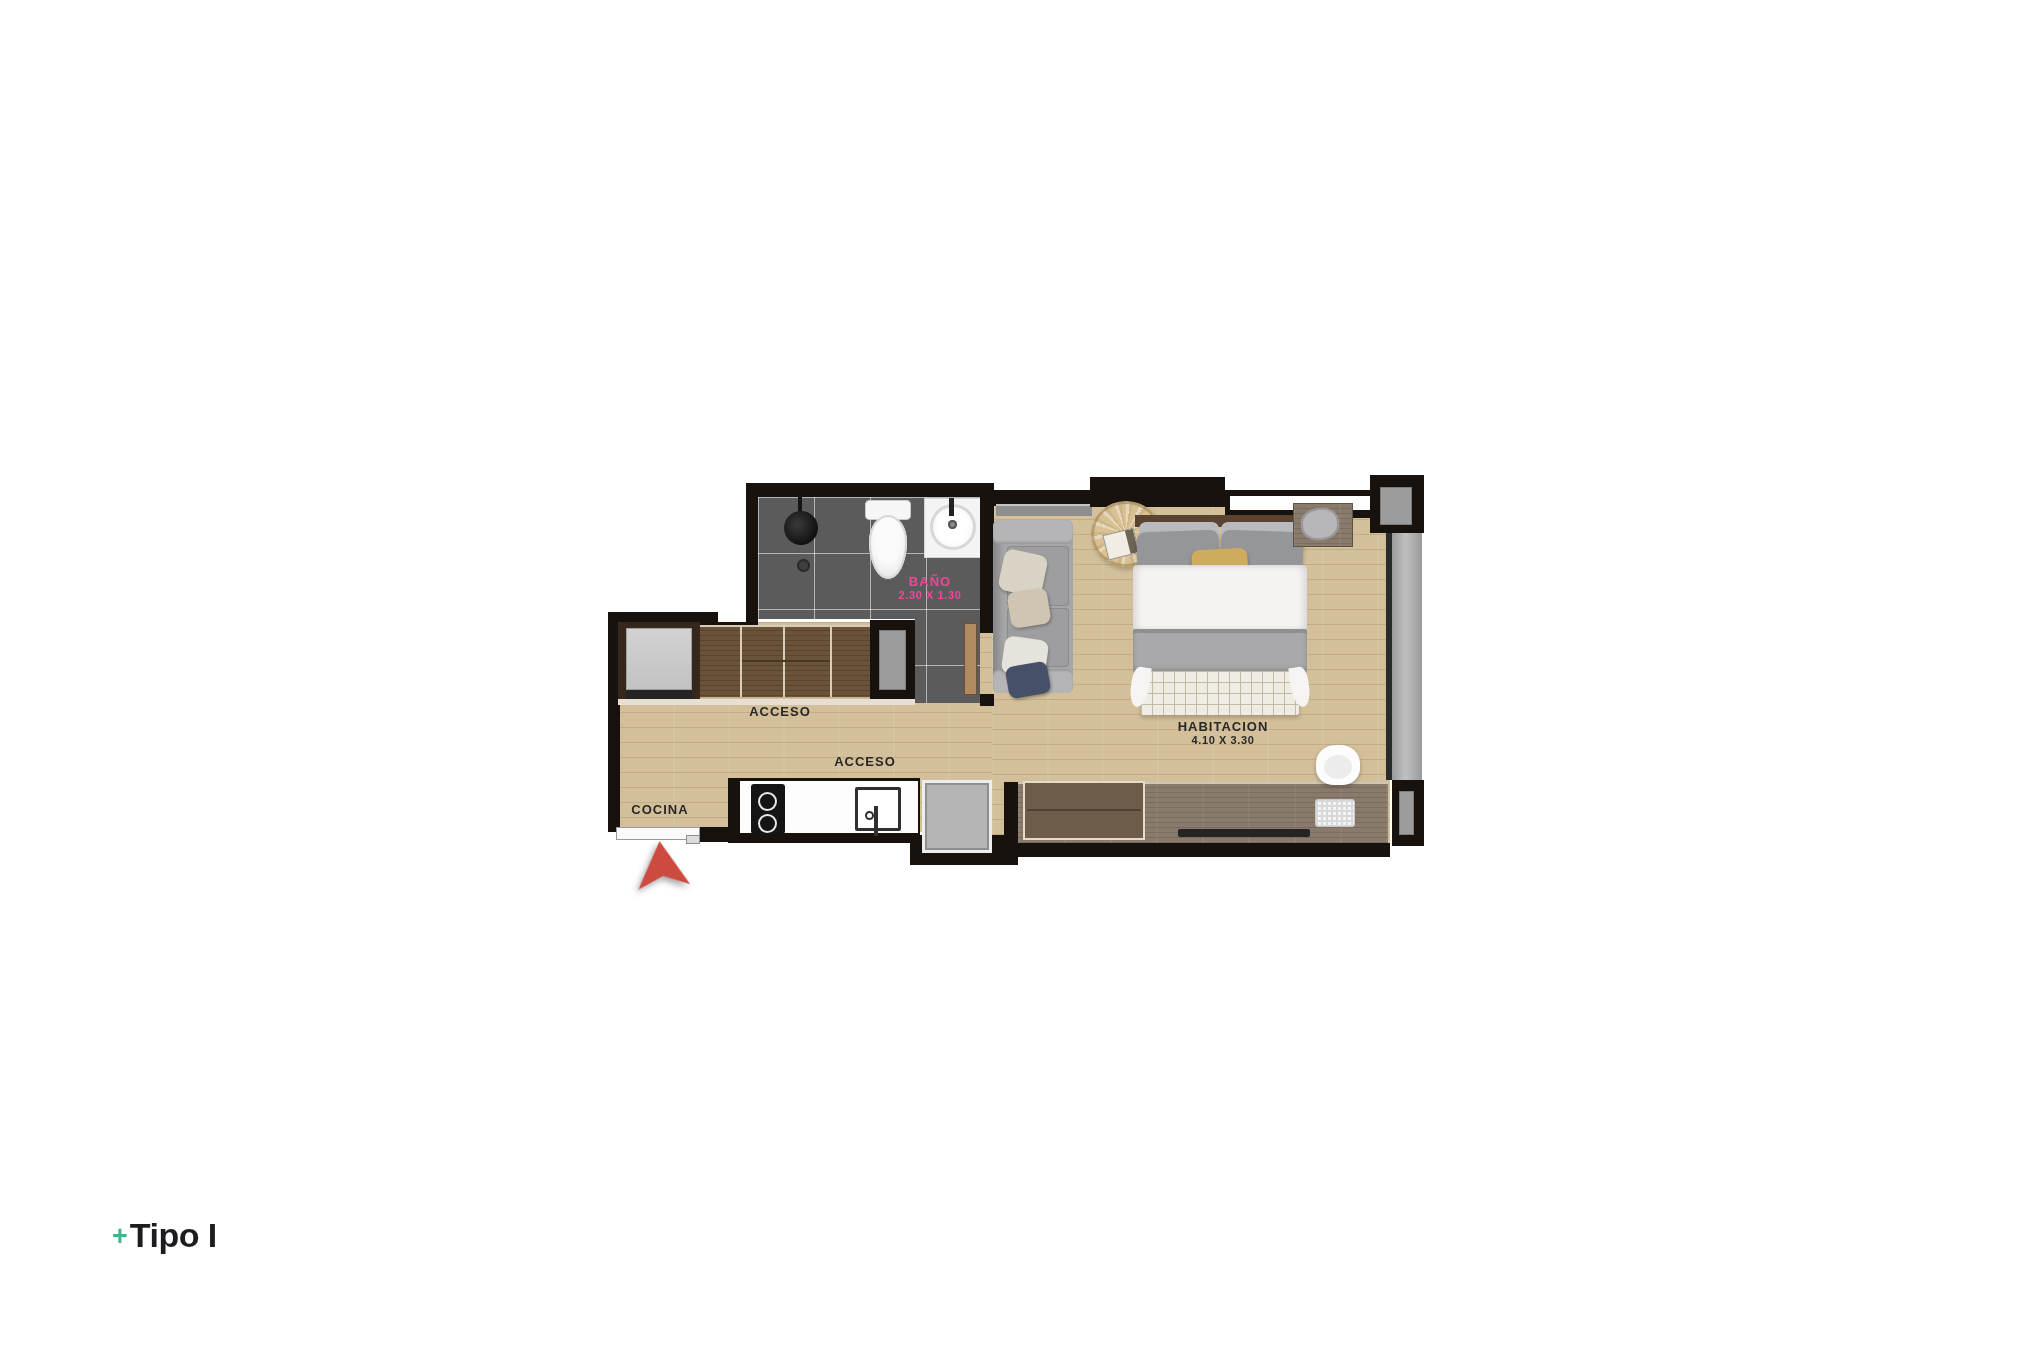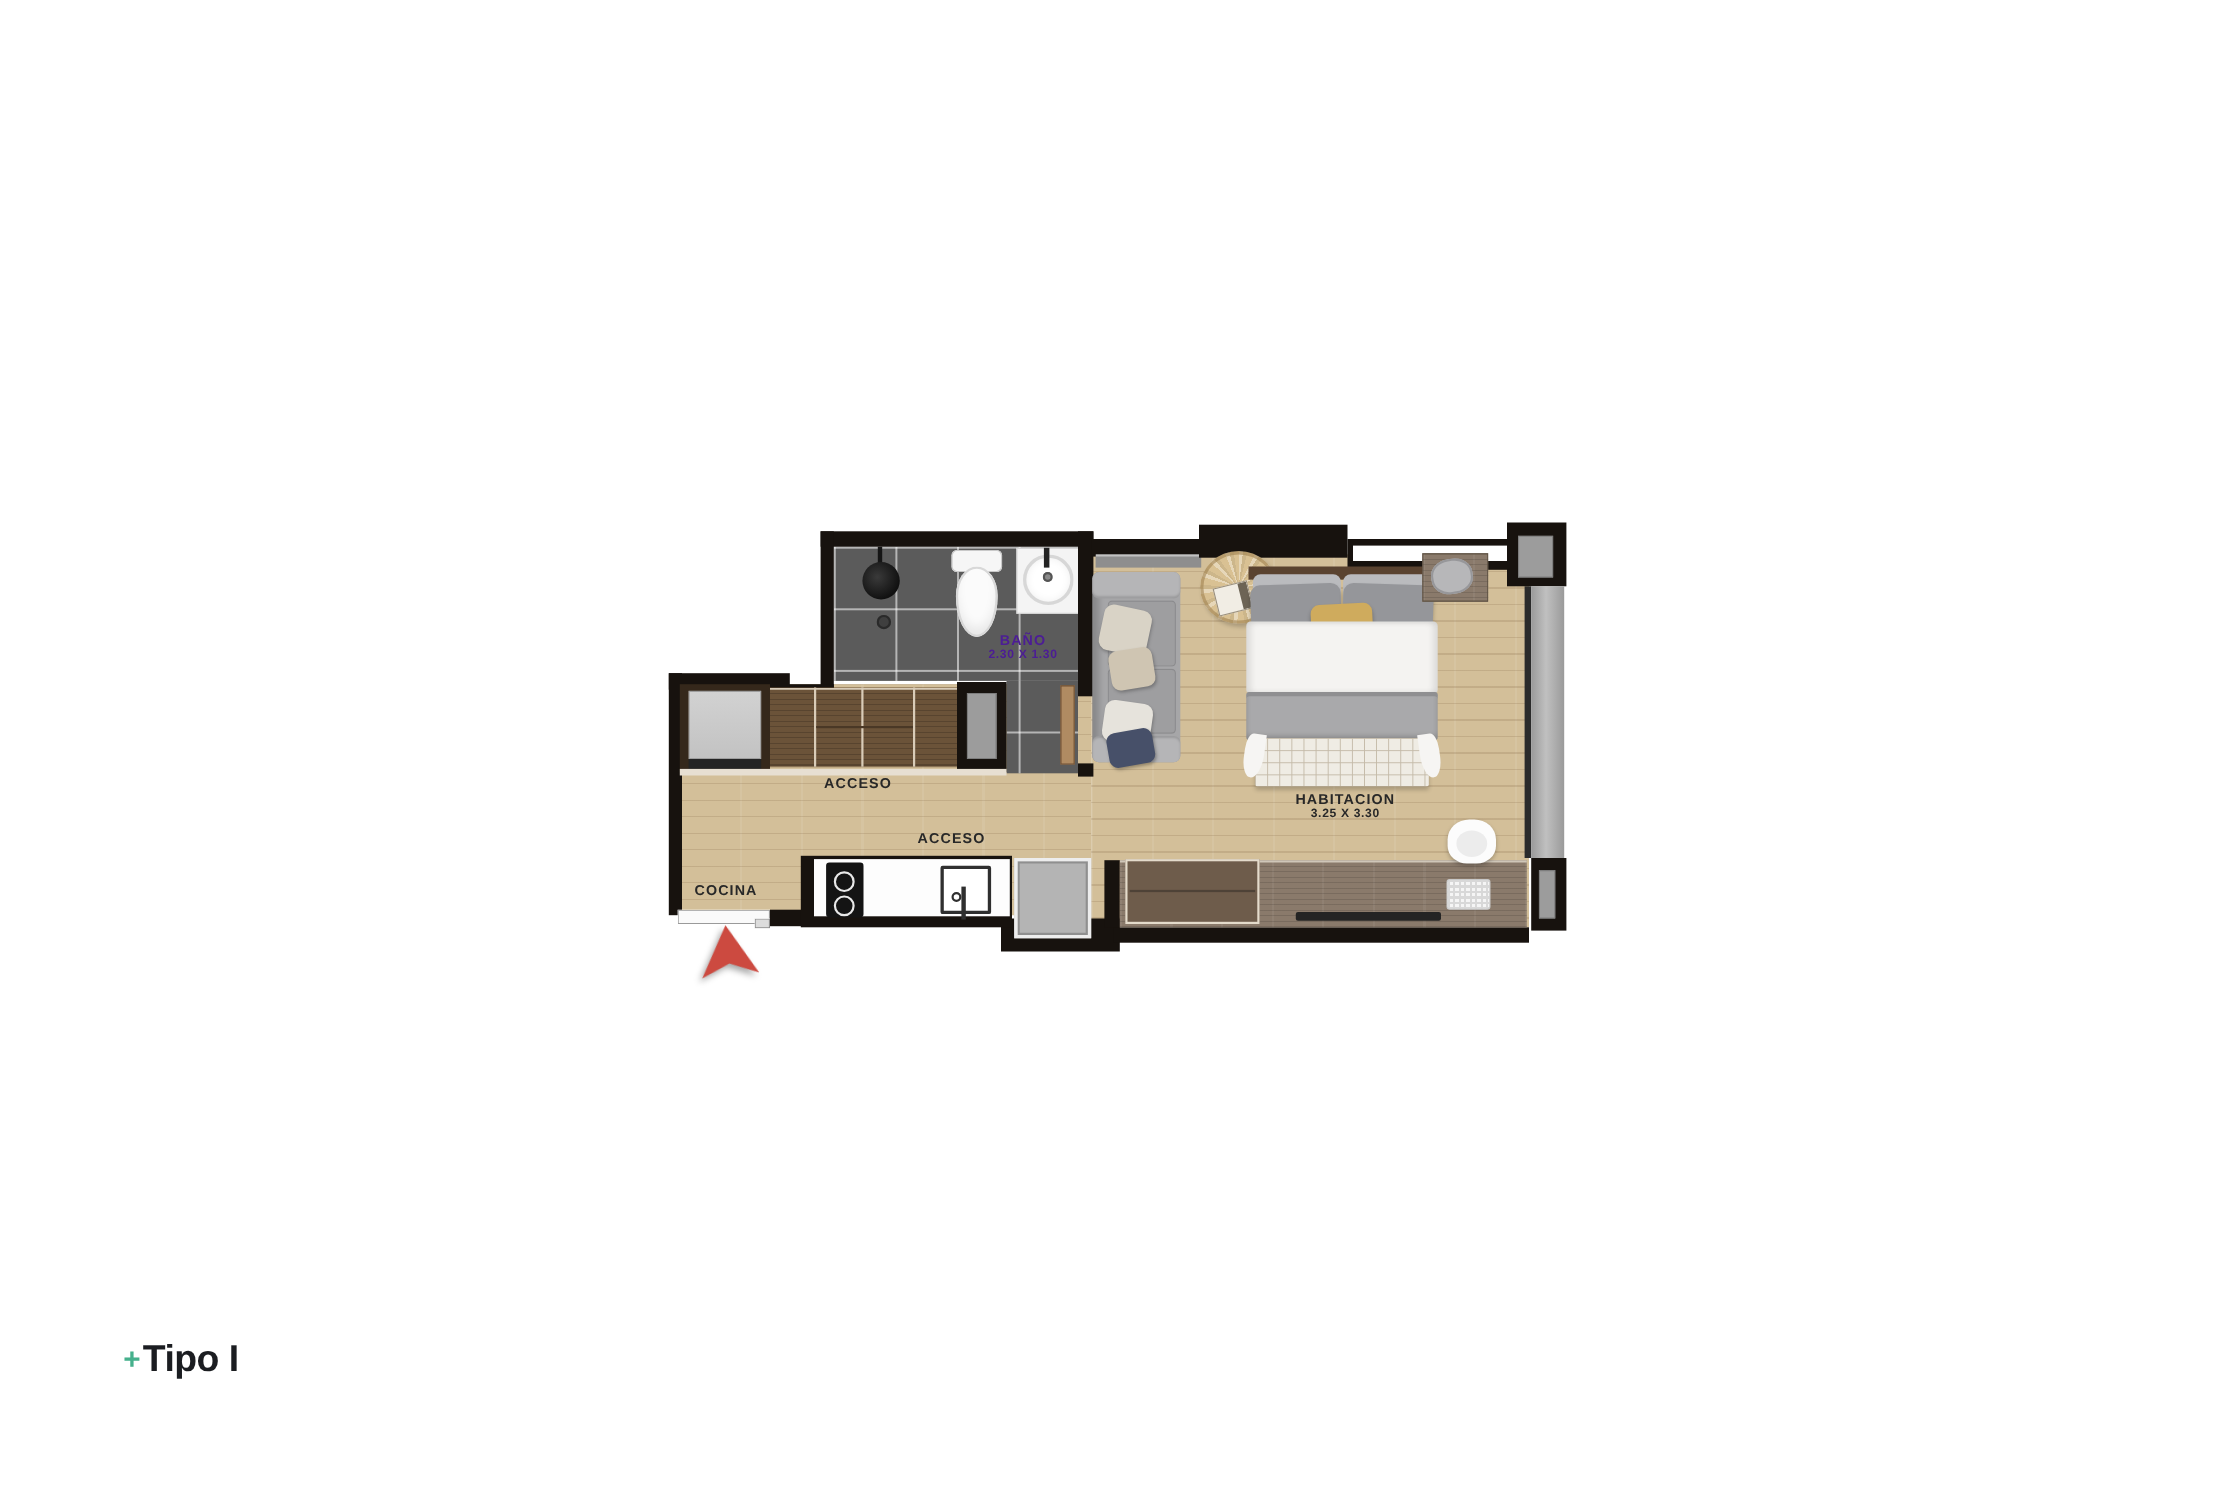--- a/index.html
+++ b/index.html
@@ -18,21 +18,21 @@
   .wood-closet{position:absolute;background-color:#6b5339;
       background-image:repeating-linear-gradient(180deg,rgba(0,0,0,0.18) 0 1px,transparent 1px 5px);}
   .tiles{position:absolute;background-color:#5b5b5b;
       background-image:linear-gradient(rgba(255,255,255,0.55) 1.5px,transparent 1.5px),
                        linear-gradient(90deg,rgba(255,255,255,0.55) 1.5px,transparent 1.5px);
       background-size:56px 56px;}
   
   .plan-label{position:absolute;text-align:center;color:#282828;font-weight:bold;
       font-size:13px;letter-spacing:1px;line-height:1.1;}
   .plan-label .dim{display:block;font-size:11px;letter-spacing:0.6px;}
-  .label-white{color:#4c1d95;text-align:center;}
+  .label-white{color:#ec4899;text-align:center;}
   
   #footer{position:absolute;left:112px;top:1216px;display:flex;align-items:center;}
   #footer .plus{color:#45b08c;font-size:27px;font-weight:bold;margin-right:2px;transform:translateY(1px);}
   #footer .name{color:#1b1d21;font-size:34px;font-weight:bold;letter-spacing:-0.5px;}
   
   .round{border-radius:50%;}
   .soft{border-radius:6px;}
 </style>
 </head>
 <body>
@@ -168,21 +168,21 @@
       <span>ACCESO</span>
     </div>
     <div class="plan-label" style="left:207px;top:280px;width:100px;">
       <span>ACCESO</span>
     </div>
     <div class="plan-label" style="left:2px;top:328px;width:100px;">
       <span>COCINA</span>
     </div>
     <div class="plan-label" style="left:545px;top:245px;width:140px;">
       <span>HABITACION</span>
-      <span class="dim">3.25 X 3.30</span>
+      <span class="dim">4.10 X 3.30</span>
     </div>
   </div>
 
   <div id="footer">
     <span class="plus">+</span>
     <span class="name">Tipo I</span>
   </div>
 
 </div>
 

